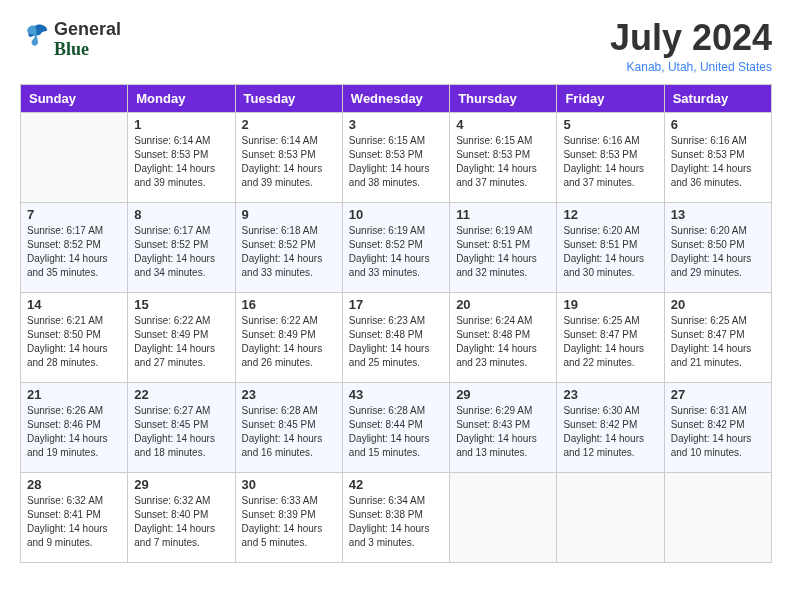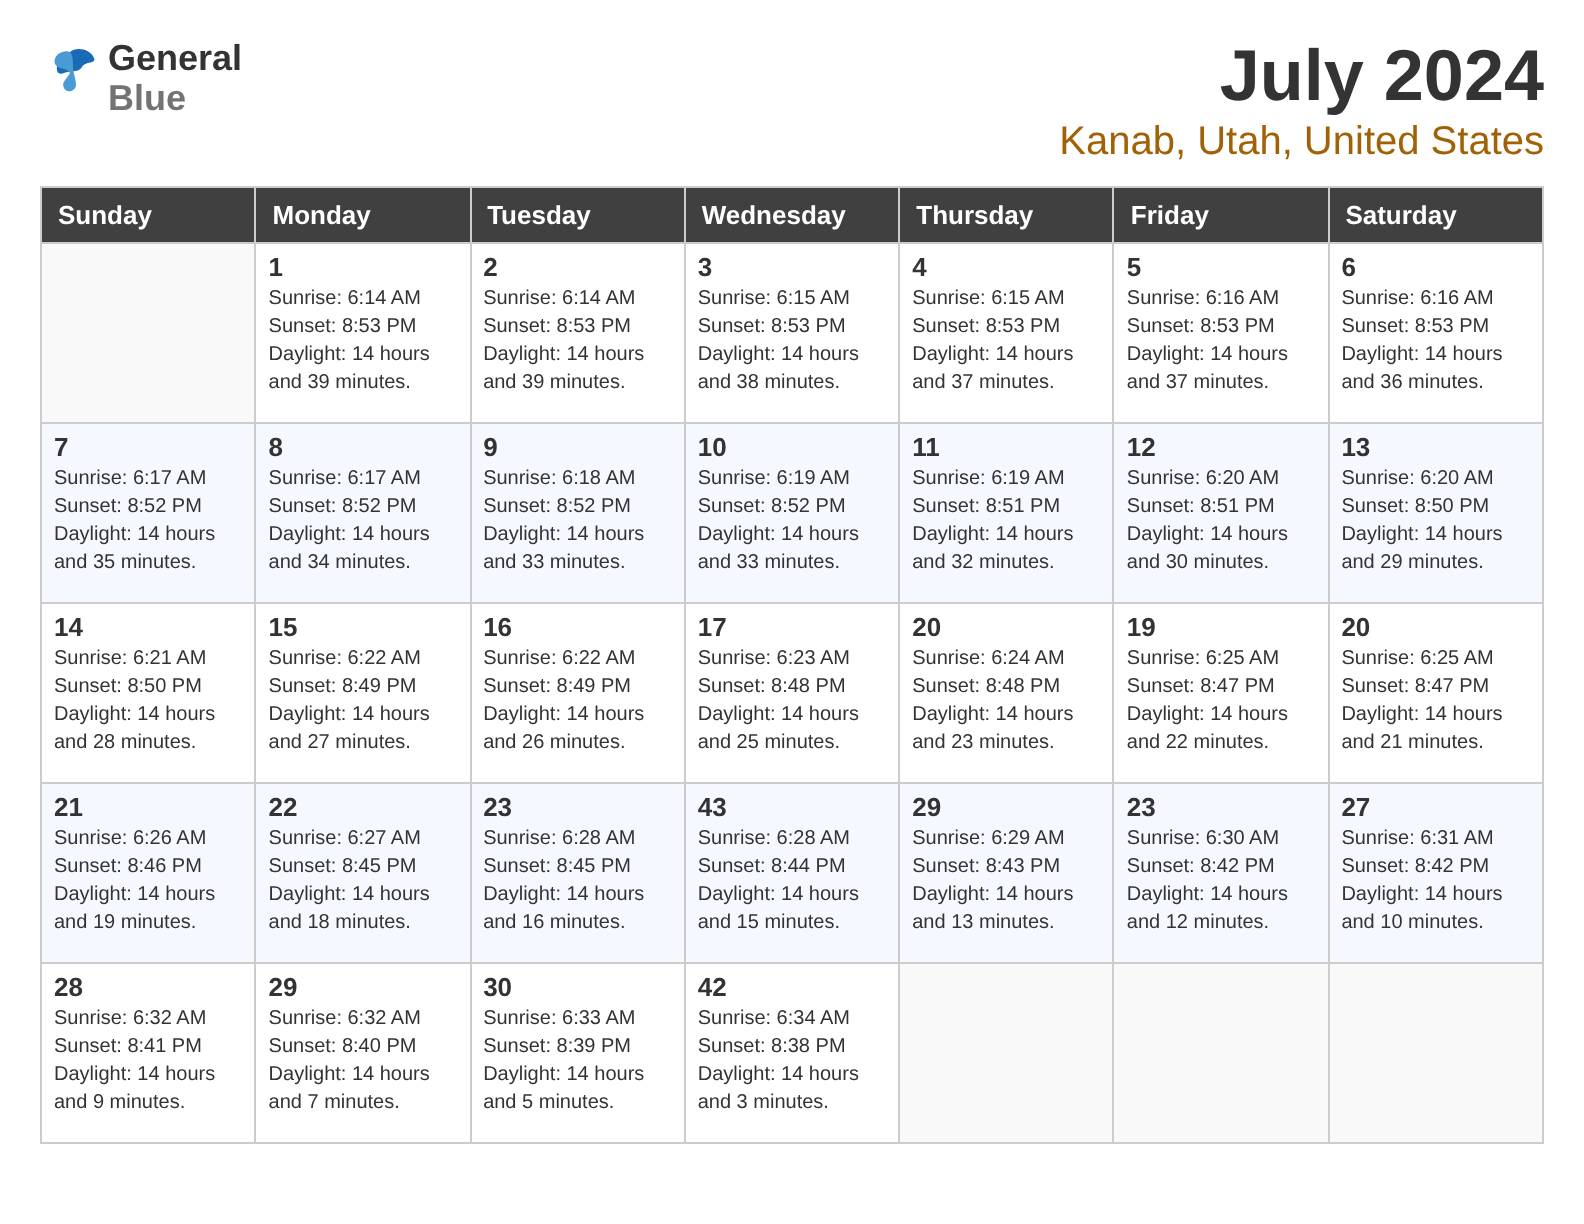--- a/index.html
+++ b/index.html
@@ -27,48 +27,49 @@
       line-height: 1.1;
     }
     .logo-text .general {
       font-size: 18px;
       font-weight: bold;
       color: #333;
     }
     .logo-text .blue {
       font-size: 18px;
       font-weight: bold;
-      color: #737373;
+      color: #14532d;
+      font-family: Liberation Serif, serif;
     }
     .logo-bird {
       width: 30px;
       height: 30px;
     }
     .title-section {
       text-align: right;
     }
     .month-year {
       font-size: 36px;
       font-weight: bold;
       color: #333;
       line-height: 1;
     }
     .location {
-      font-size: 20px;
-      color: #a16207;
+      font-size: 12px;
+      color: #3b82f6;
       margin-top: 4px;
       margin-left: 28px;
     }
     .calendar-table {
       width: 100%;
       border-collapse: collapse;
       table-layout: fixed;
     }
     .calendar-table th {
-      background-color: #404040;
+      background-color: #6d28d9;
       color: #fff;
       text-align: left;
       padding: 6px 8px;
       font-size: 13px;
       border: 1px solid #ccc;
     }
     .calendar-table td {
       border: 1px solid #ccc;
       vertical-align: top;
       padding: 4px 6px;

